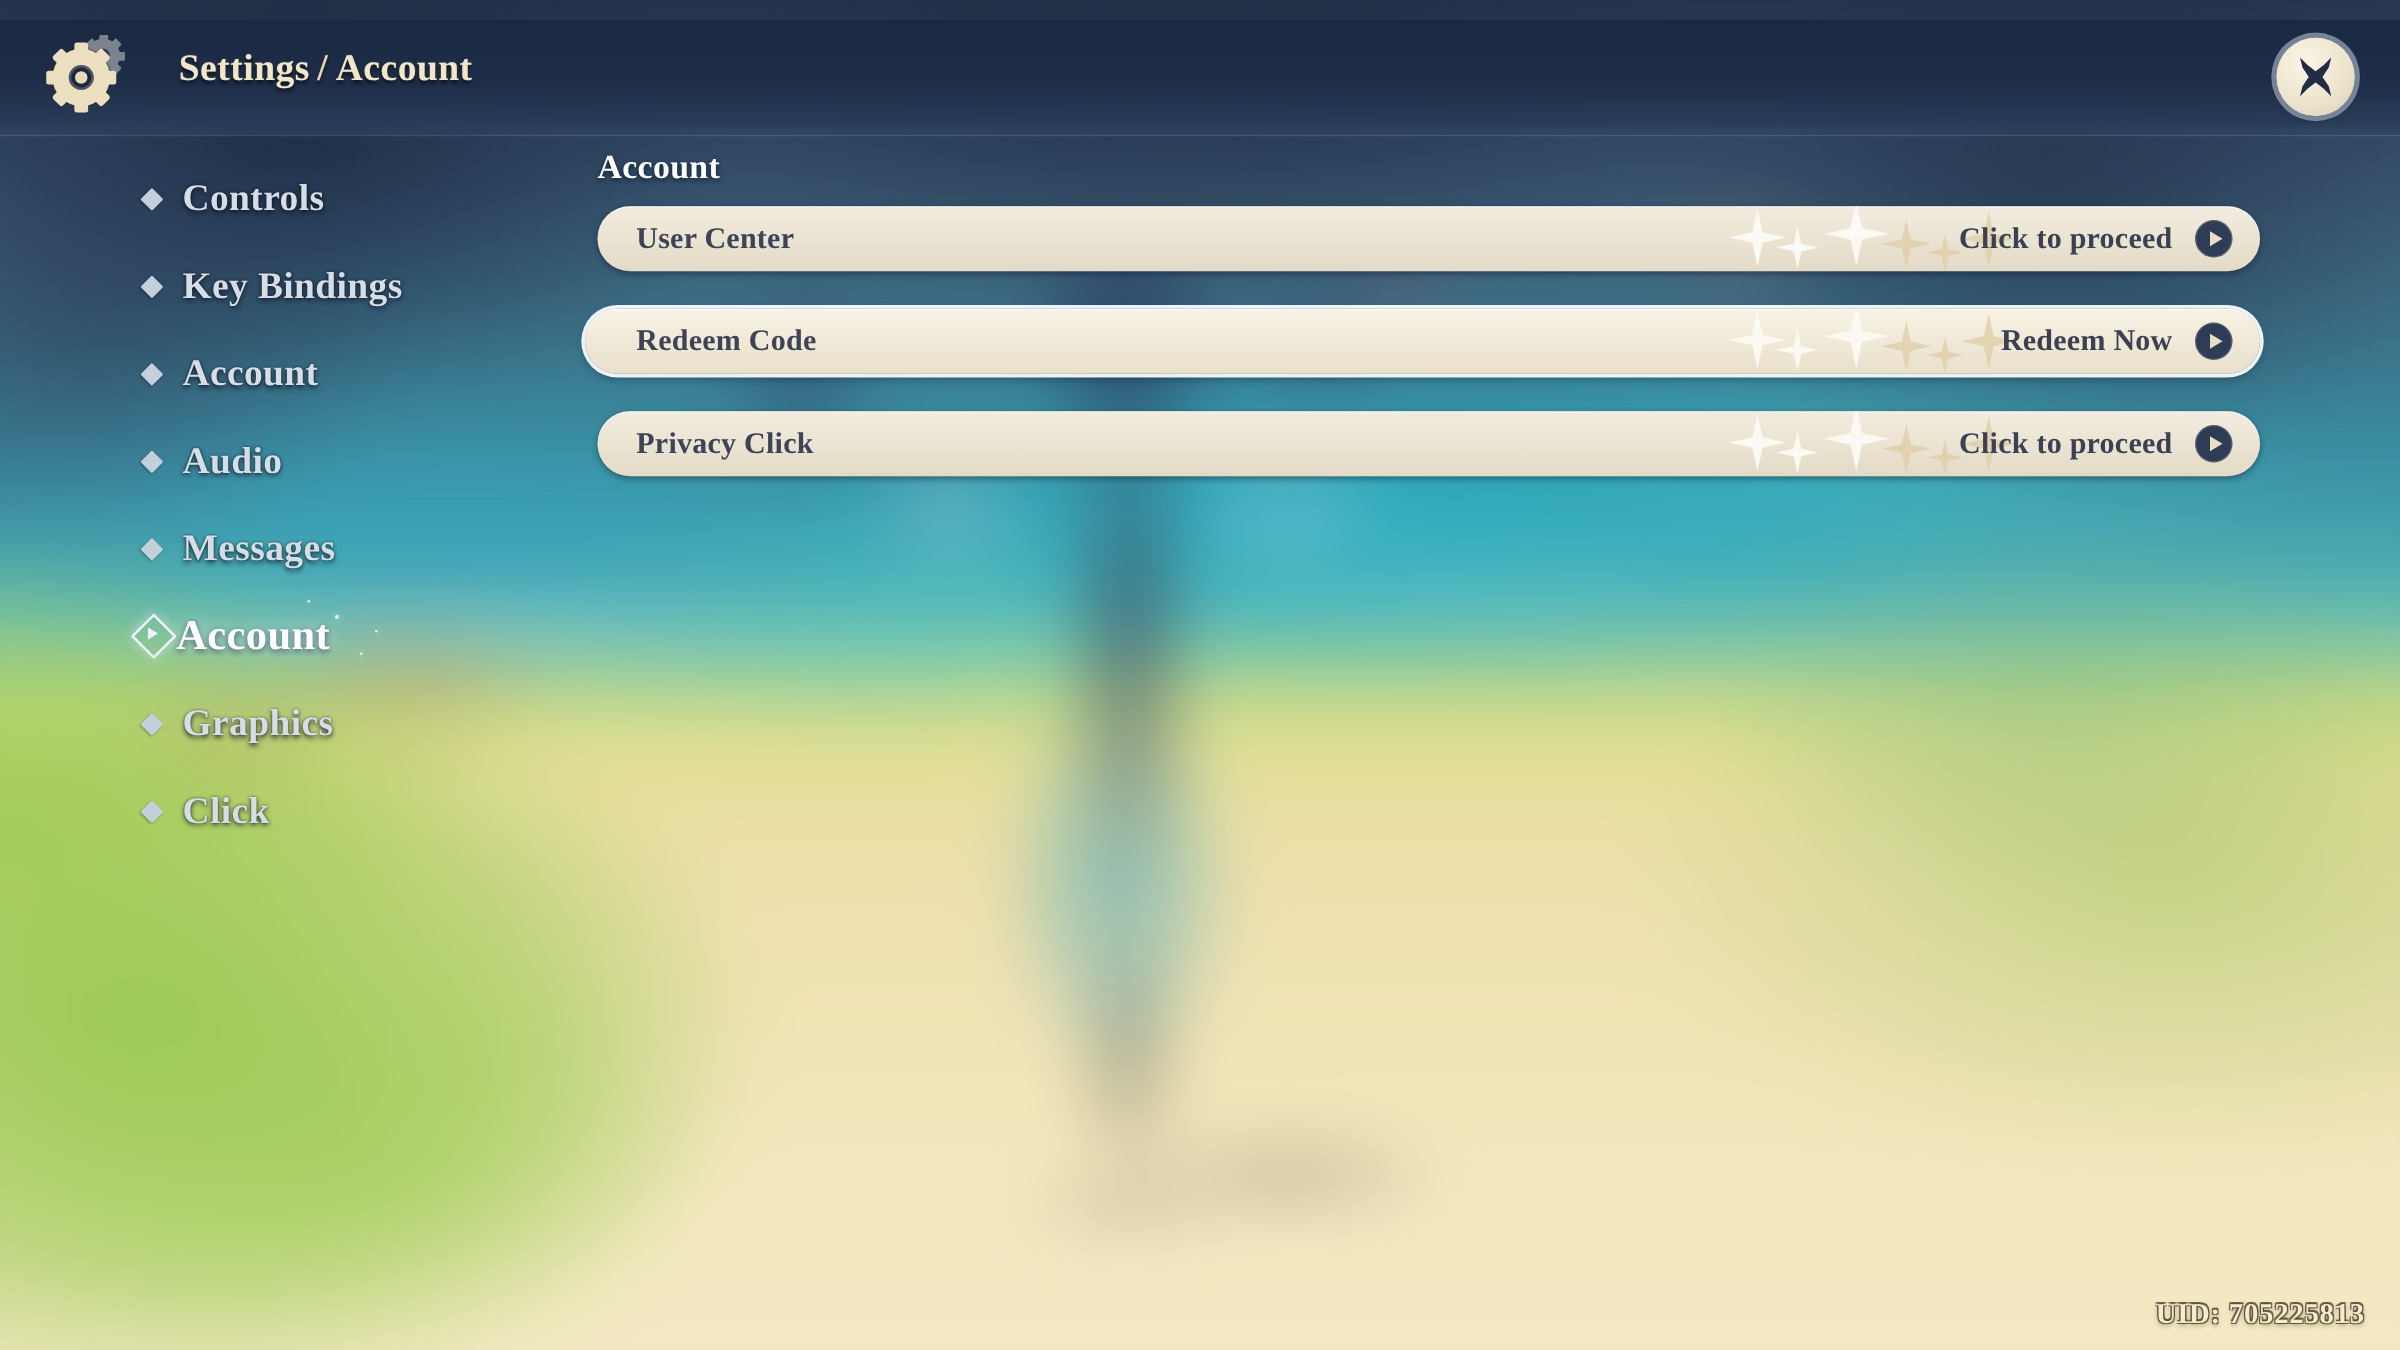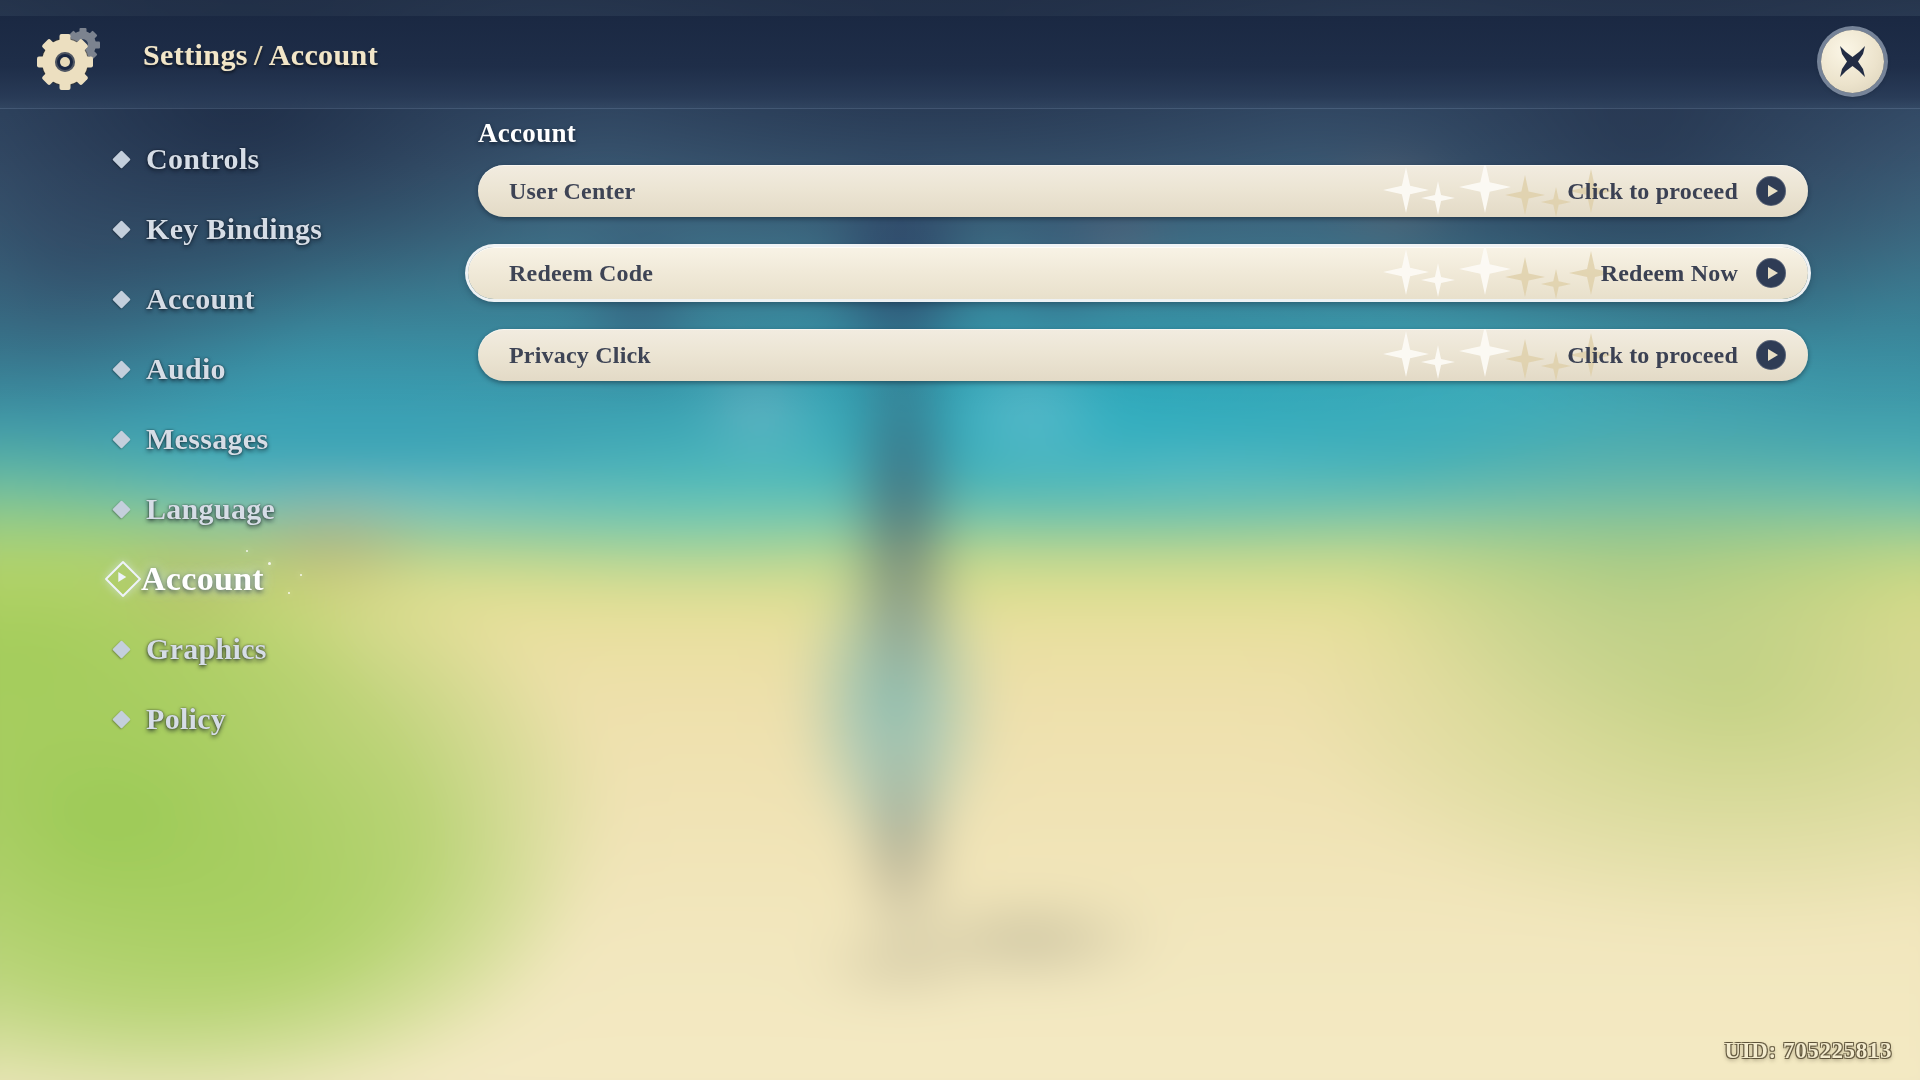--- a/index.html
+++ b/index.html
@@ -437,39 +437,35 @@
         <div class="nav-label">Account</div>
       </div>
       <div class="nav-item">
         <div class="nav-diamond"></div>
         <div class="nav-label">Audio</div>
       </div>
       <div class="nav-item">
         <div class="nav-diamond"></div>
         <div class="nav-label">Messages</div>
       </div>
-      <div class="nav-item">
-        <div class="nav-diamond"></div>
-        <div class="nav-label">Language</div>
-      </div>
       <div class="nav-item selected">
         <div class="nav-diamond"></div>
         <div class="nav-label">Account</div>
         <div class="sel-spark" style="left: 268px; top: 18px; width: 3px; height: 3px;"></div>
         <div class="sel-spark" style="left: 300px; top: 30px; width: 2px; height: 2px;"></div>
         <div class="sel-spark" style="left: 246px; top: 6px; width: 2px; height: 2px;"></div>
         <div class="sel-spark" style="left: 288px; top: 48px; width: 2px; height: 2px;"></div>
       </div>
       <div class="nav-item">
         <div class="nav-diamond"></div>
         <div class="nav-label">Graphics</div>
       </div>
       <div class="nav-item">
         <div class="nav-diamond"></div>
-        <div class="nav-label">Policy</div>
+        <div class="nav-label">Click</div>
       </div>
     </div>
 
   <div id="content">
     <div id="content-title">Account</div>
     <div id="rows">
         <div class="row">
           <div class="sparkles">
             <div class="spark pale" style="left: 10px; top: 2px; width: 46px; height: 46px;"></div>
             <div class="spark pale" style="left: 48px; top: 16px; width: 34px; height: 34px;"></div>

